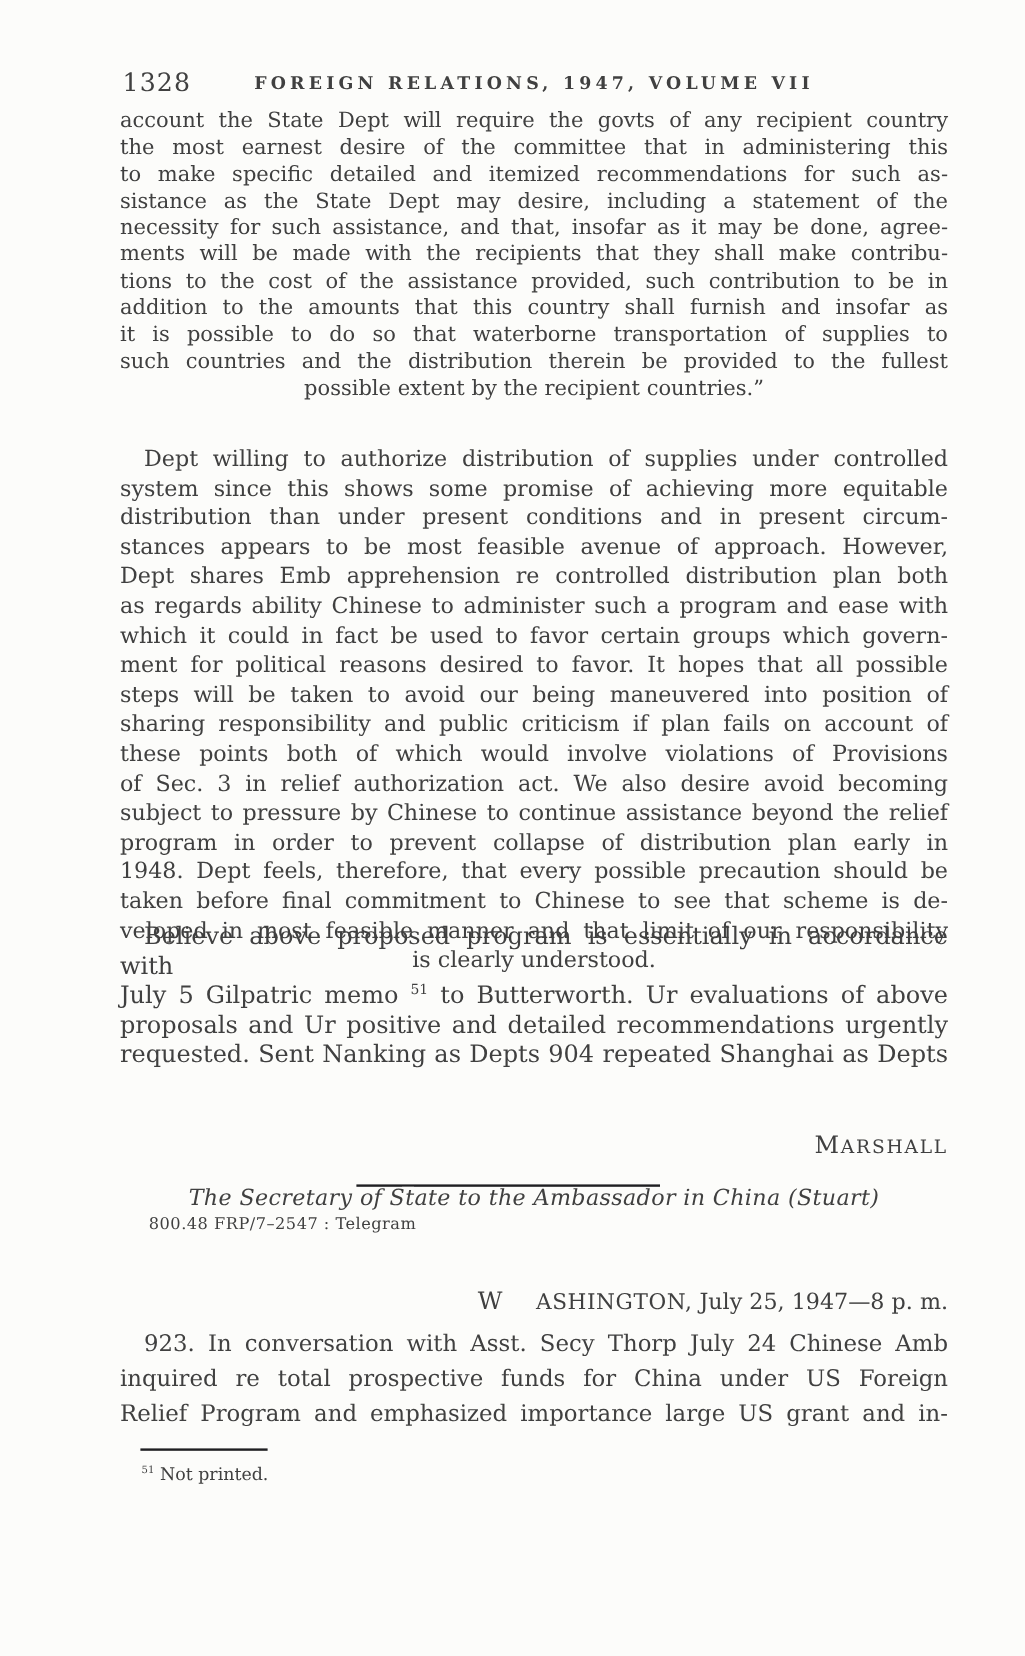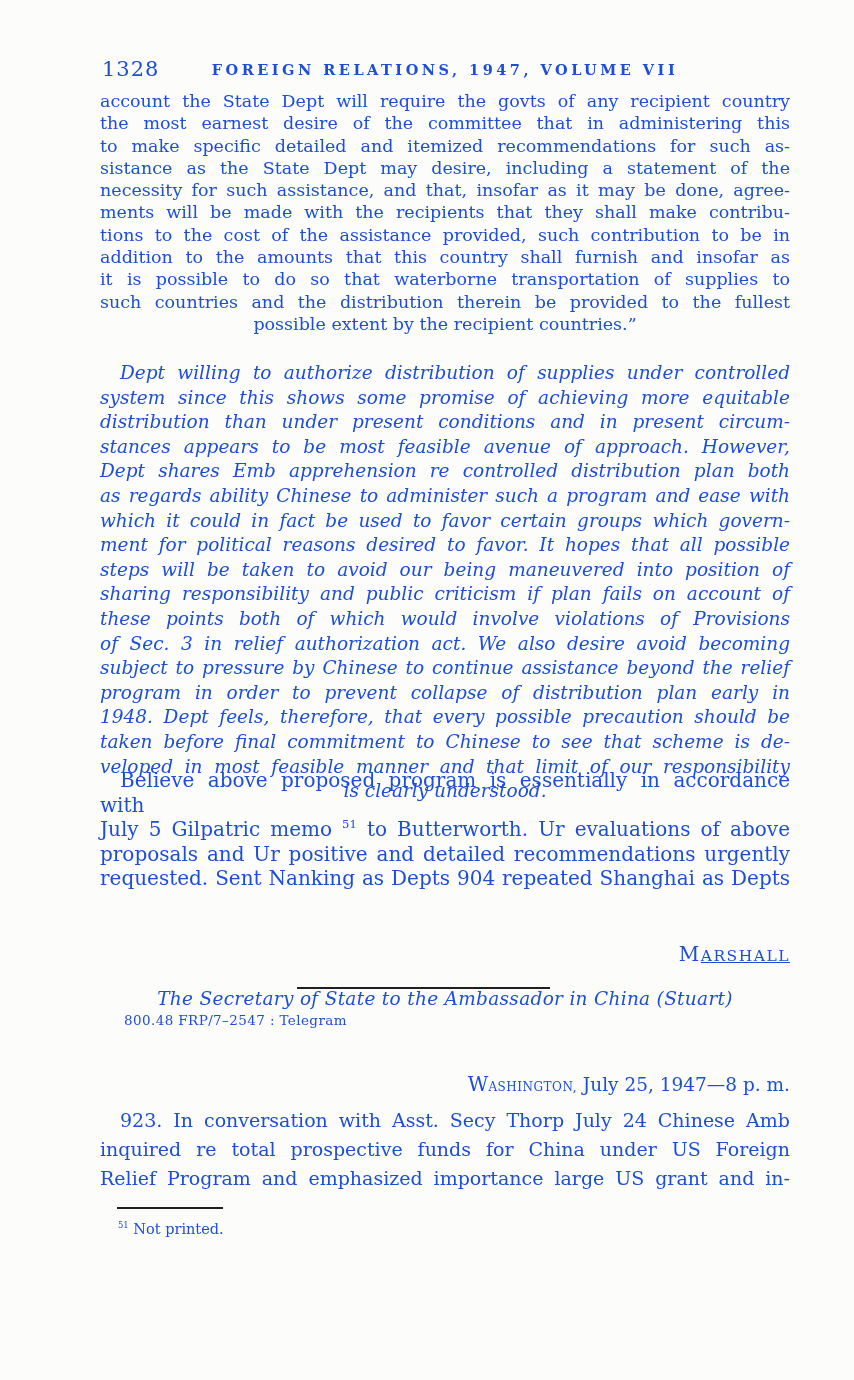--- a/index.html
+++ b/index.html
@@ -1,55 +1,55 @@
 <!DOCTYPE html>
 <html><head>
 <meta charset="utf-8">
 <style>
   html,body{margin:0;padding:0;background:#e9e9e7;}
   .page{
     position:relative;
     width:854px;height:1380px;
     margin:0 auto;
     background:#fcfcfa;
-    color:#1d4ed8;
+    color:#404040;
     font-family:"DejaVu Serif", serif;
     overflow:hidden;
   }
   .col{position:absolute;left:100px;width:690px;}
 
   
   .hdr{top:57px;height:26px;}
   .pagenum{position:absolute;left:2px;top:0;font-size:21px;letter-spacing:1px;}
   .runtitle{display:block;text-align:center;padding-top:4px;font-size:14.5px;font-weight:600;letter-spacing:3.5px;}
 
   
   .line{text-align:center;}
   .line.just{text-align:justify;text-align-last:justify;}
   .line.indent{text-indent:20px;}
   .quote-block{top:90px;font-size:17.5px;line-height:22.3px;}
-  .para2{top:361px;font-size:18.5px;line-height:24.6px;font-style:italic;}
+  .para2{top:371px;font-size:18.5px;line-height:24.6px;}
   .para3{top:768px;font-size:20px;line-height:24.6px;}
   sup{font-size:0.58em;vertical-align:super;line-height:0;}
 
   
   .signature{top:942px;text-align:right;letter-spacing:1.5px;}
   .sig-cap{font-size:20px;}
-  .sig-sc{font-size:15.5px;text-transform:uppercase;text-decoration:underline;}
+  .sig-sc{font-size:15.5px;text-transform:uppercase;}
 
   
   .divider{position:absolute;top:987px;left:297px;width:253px;height:2px;background:#1f1f22;}
   .divider:before{content:"";position:absolute;left:38px;top:2px;width:10px;height:1px;background:#fcfcfa;}
 
   
   .citation{top:1012px;font-size:13.5px;letter-spacing:0.4px;margin-left:24px;}
   .doc-title{top:988px;text-align:center;font-style:italic;font-size:18.5px;letter-spacing:0.3px;}
   .dateline{top:1072px;text-align:right;font-size:18.5px;}
   .dl-cap{font-size:20px;}
-  .dl-sc{font-size:12px;text-transform:uppercase;letter-spacing:0.5px;}
+  .dl-sc{font-size:18px;text-transform:uppercase;letter-spacing:0.5px;margin-left:28px;}
   .body923{top:1106px;font-size:19px;line-height:29px;}
 
   
   .fn-rule{position:absolute;top:1207px;left:117px;width:106px;height:2px;background:#1f1f22;}
   .footnote{top:1221px;font-size:14.5px;}
   .footnote .fn-inner{text-indent:18px;display:block;}
 </style>
 </head>
 <body>
 

